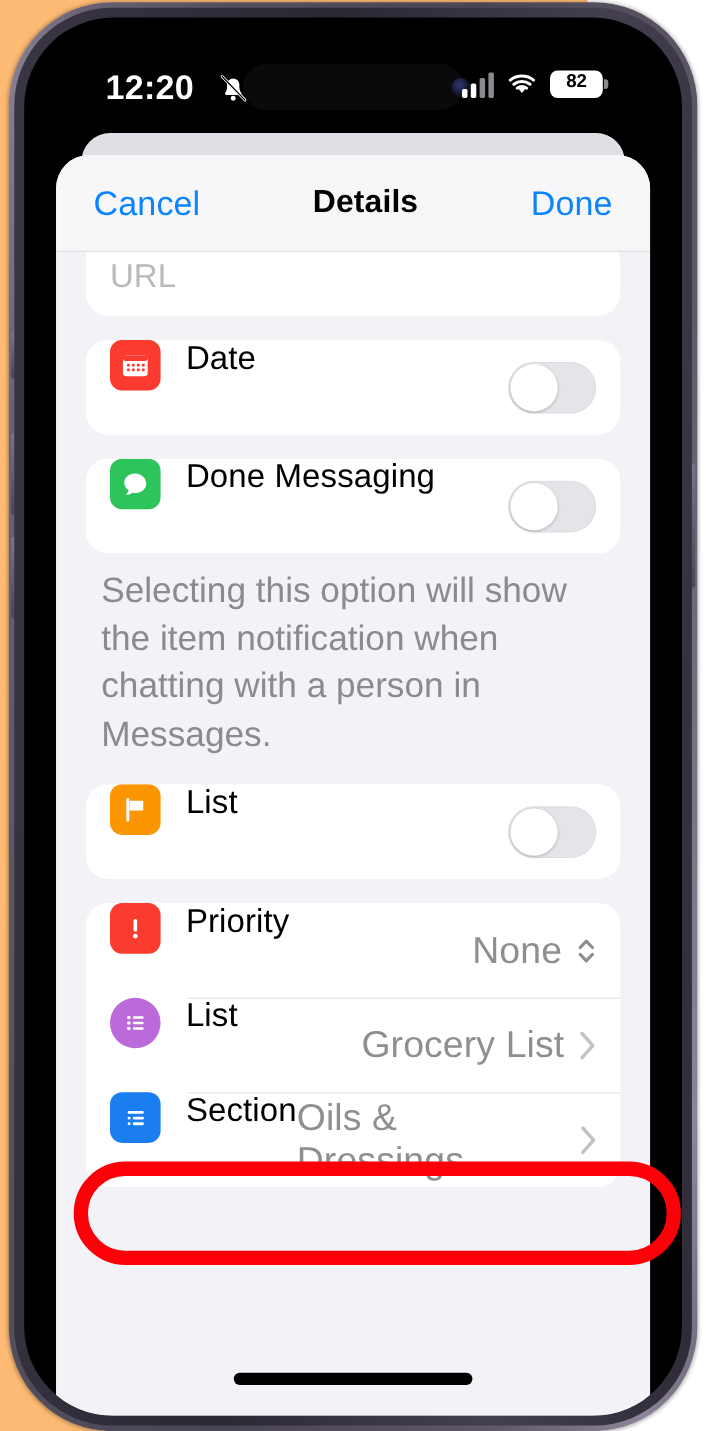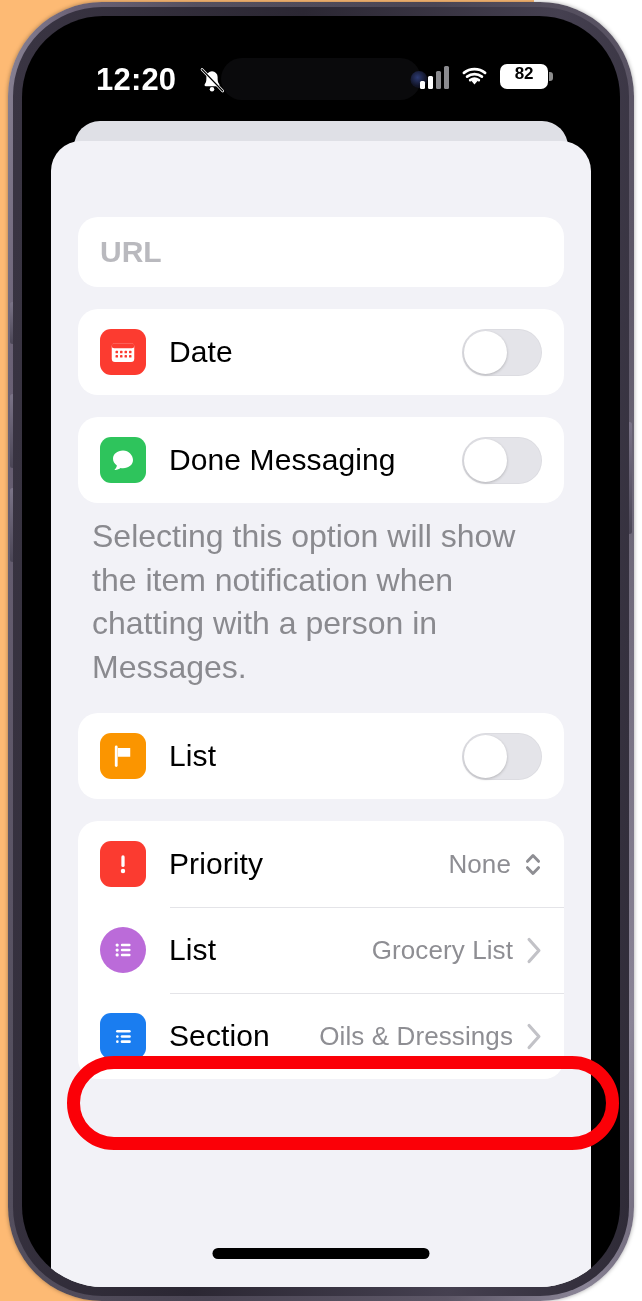--- a/index.html
+++ b/index.html
@@ -85,34 +85,34 @@
   }
   .nav-btn{ color:#0a84ff; font-size:31px; letter-spacing:.1px; }
   .nav-title{ font-size:29px; font-weight:700; color:#000; letter-spacing:.1px; }
 
   
   .sheet-body{ position:absolute; left:0; right:0; top:88px; bottom:0; background:#f2f2f7; }
 
   .group{
     margin:0 27px 22px 27px; background:#fff; border-radius:20px; overflow:hidden;
   }
-  .group.first{ margin-top:-12px; border-radius:20px;font-weight:bold; }
+  .group.first{ margin-top:-12px; border-radius:20px; }
 
   .row{
-    display:flex; align-items:center; height:86px; padding:0 22px 0 22px; position:relative;
+    display:flex; height:86px; padding:0 22px 0 22px; position:relative;
   }
   .row + .row:before{
     content:""; position:absolute; left:92px; right:0; top:0; height:1px; background:#e4e4e8;
   }
   .row-ico{ width:46px; height:46px; flex:0 0 46px; border-radius:11px;
             display:flex; align-items:center; justify-content:center; }
   .row-ico.circle{ border-radius:50%; }
   .row-label{ margin-left:23px; font-size:30px; color:#000; letter-spacing:.1px; }
   .row-right{ margin-left:auto; display:flex; align-items:center; gap:13px; }
-  .row-value{ font-size:26px; color:#8e8e93; letter-spacing:.1px; }
+  .row-value{ font-size:34px; color:#8e8e93; letter-spacing:.1px; }
 
   
   .urlfield{ height:70px; display:flex; align-items:center; padding:0 22px; }
   .url-placeholder{ font-size:30px; color:#b9b9be; }
 
   
   .toggle{
     width:80px; height:47px; border-radius:24px; background:#e4e4e9;
     position:relative; flex:0 0 80px; box-shadow:inset 0 0 0 1px rgba(0,0,0,.03);
   }
@@ -183,20 +183,25 @@
             <div class="batt">
               <span>82</span>
             </div>
           </div>
         </div>
 
         <div class="sheet-behind"></div>
 
         <div class="sheet">
 
+          <div class="navbar">
+            <div class="nav-btn">Cancel</div>
+            <div class="nav-title">Details</div>
+            <div class="nav-btn">Done</div>
+          </div>
 
           <div class="sheet-body">
 
             <div class="group first">
               <div class="urlfield">
                 <div class="url-placeholder">URL</div>
               </div>
             </div>
 
             <div class="group">

